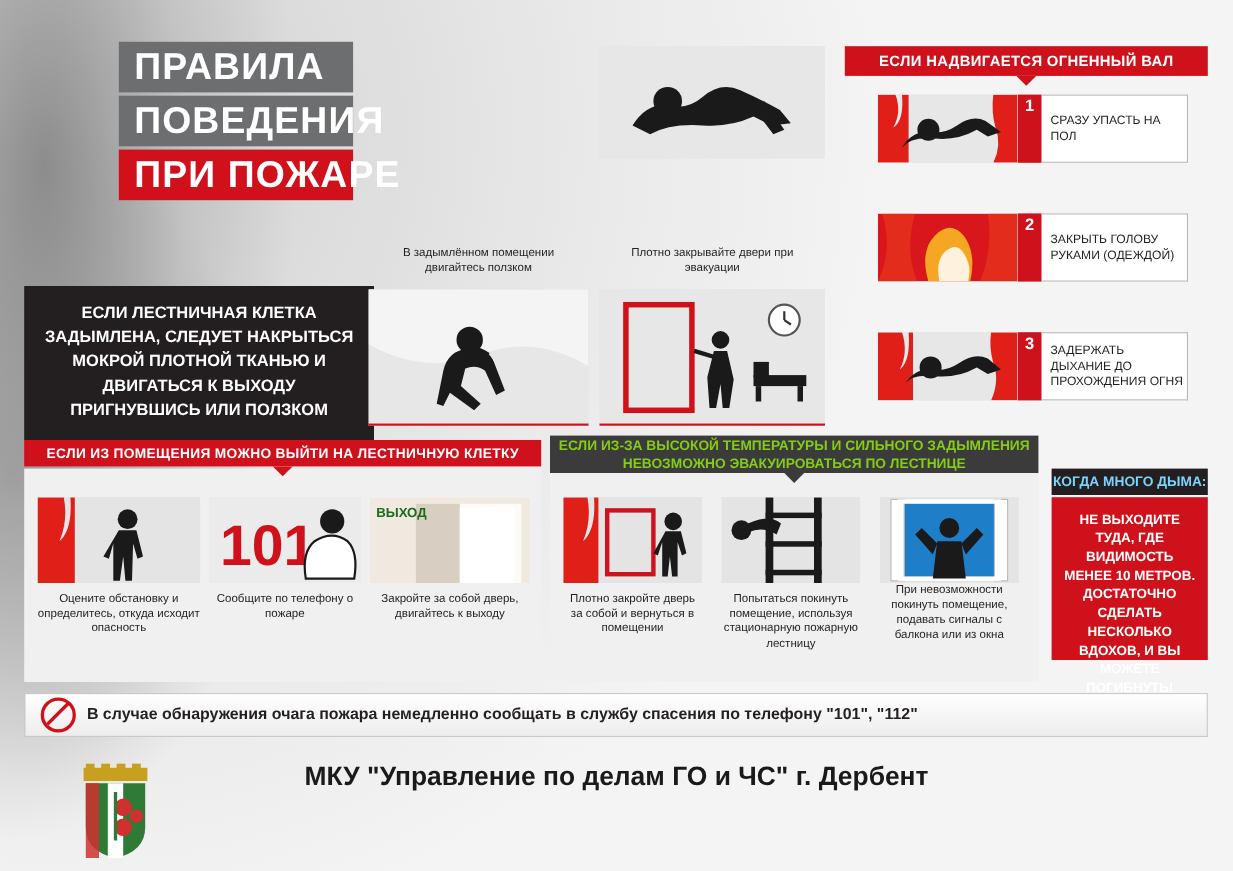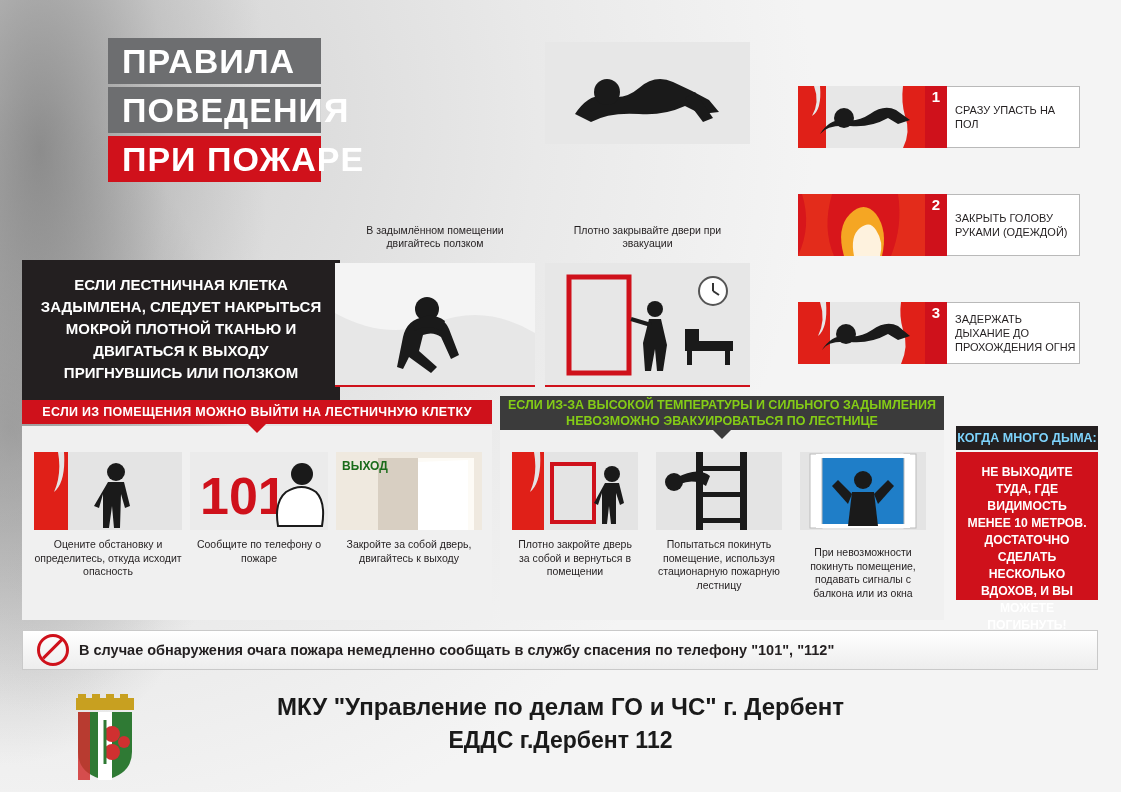--- a/index.html
+++ b/index.html
@@ -178,20 +178,21 @@
         <path d="M104 56 l12 0 l6 26 l-4 26 l-6 0 l-2 -22 l-4 22 l-6 0 l-2 -28z" fill="#1a1a1a"></path>
         <line x1="106" y1="62" x2="86" y2="56" stroke="#1a1a1a" stroke-width="4"></line>
         <rect x="140" y="78" width="48" height="10" fill="#1a1a1a"></rect>
         <rect x="140" y="66" width="14" height="14" fill="#1a1a1a"></rect>
         <rect x="142" y="88" width="5" height="14" fill="#1a1a1a"></rect>
         <rect x="180" y="88" width="5" height="14" fill="#1a1a1a"></rect>
       </svg>
     </div>
   </div>
 
+  <div class="redbar" style="left:768px;top:42px;width:330px;height:27px;">ЕСЛИ НАДВИГАЕТСЯ ОГНЕННЫЙ ВАЛ</div>
 
   <div class="step" style="left:798px;top:86px;">
     <div class="img">
       <svg width="127" height="62" viewBox="0 0 127 62">
         <rect width="127" height="62" fill="#e7e7e7"></rect>
         <path d="M0 0 h16 q6 16 -2 30 q10 -6 8 -30 h6 v62 H0z" fill="#e02018"></path>
         <path d="M105 0 h22 v62 h-22 q8 -16 2 -32 q-4 -14 -2 -30z" fill="#e02018"></path>
         <path d="M22 48 q10 -16 26 -14 q12 2 24 -6 q14 -10 26 -4 l14 10 l-12 4 l-10 -6 q-18 10 -38 8 q-22 -2 -30 8z" fill="#1a1a1a"></path>
         <circle cx="46" cy="32" r="10" fill="#1a1a1a"></circle>
       </svg>
@@ -307,21 +308,21 @@
         <rect x="18" y="4" width="90" height="70" fill="#1f7ec8"></rect>
         <rect x="10" y="2" width="12" height="74" fill="#fff" stroke="#bbb"></rect>
         <rect x="104" y="2" width="12" height="74" fill="#fff" stroke="#bbb"></rect>
         <rect x="18" y="4" width="90" height="70" fill="none" stroke="#fff" stroke-width="4"></rect>
         <circle cx="63" cy="28" r="9" fill="#1a1a1a"></circle>
         <path d="M52 40 h22 l4 34 h-30z" fill="#1a1a1a"></path>
         <path d="M52 42 l-14 -14 l-6 6 l16 18z" fill="#1a1a1a"></path>
         <path d="M74 42 l14 -14 l6 6 l-16 18z" fill="#1a1a1a"></path>
       </svg>
     </div>
-    <div class="cap-s" style="margin-top:16px;">При невозможности покинуть помещение, подавать сигналы с балкона или из окна</div>
+    <div class="cap-s" style="margin-top:0;">При невозможности покинуть помещение, подавать сигналы с балкона или из окна</div>
   </div>
 
   <div class="smokehdr" style="left:956px;top:426px;width:142px;height:24px;">КОГДА МНОГО ДЫМА:</div>
   <div class="smokebox" style="left:956px;top:452px;width:142px;height:148px;box-sizing:border-box;">НЕ ВЫХОДИТЕ ТУДА, ГДЕ ВИДИМОСТЬ МЕНЕЕ 10 МЕТРОВ. ДОСТАТОЧНО СДЕЛАТЬ НЕСКОЛЬКО ВДОХОВ, И ВЫ МОЖЕТЕ ПОГИБНУТЬ!</div>
 
   <div class="bottombar">
     <div class="noicon"></div>
     <div class="txt">В случае обнаружения очага пожара немедленно сообщать в службу спасения по телефону "101", "112"</div>
   </div>
 
@@ -336,15 +337,14 @@
       <path d="M39 18 h0 v68" stroke="#fff" stroke-width="14" fill="none"></path>
       <path d="M12 18 h12 v68 h-12z" fill="#d03030" opacity=".85"></path>
       <circle cx="46" cy="40" r="8" fill="#d03030"></circle>
       <circle cx="46" cy="58" r="8" fill="#d03030"></circle>
       <circle cx="58" cy="48" r="6" fill="#d03030"></circle>
       <path d="M39 26 v44" stroke="#2f7a34" stroke-width="3"></path>
     </svg>
   </div>
   <div class="footer">
     <div class="l1">МКУ "Управление по делам ГО и ЧС" г. Дербент</div>
-    <div class="l2">ЕДДС г.Дербент 112</div>
   </div>
 </div>
 
 </body></html>

